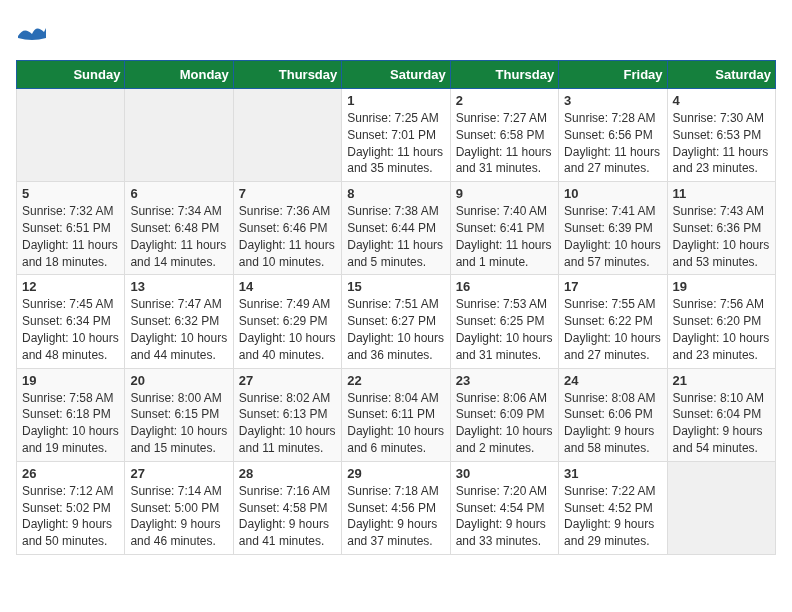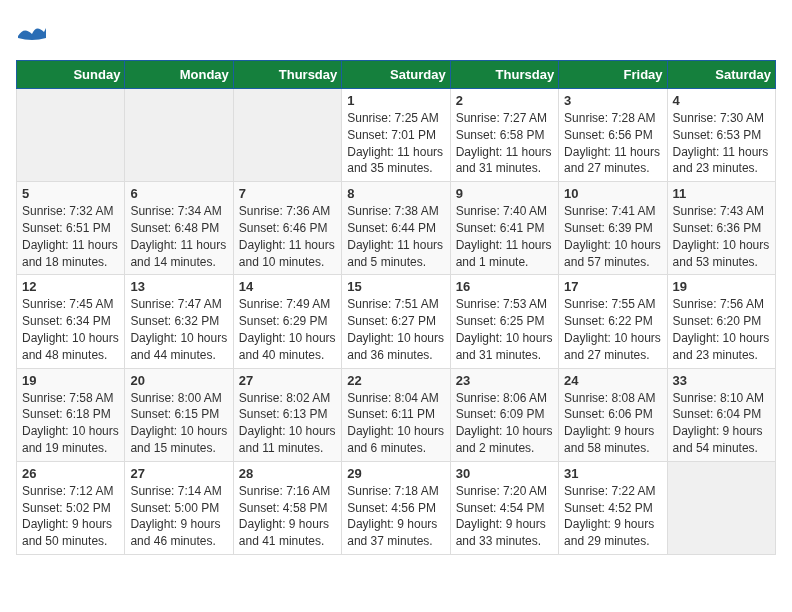--- a/index.html
+++ b/index.html
@@ -215,21 +215,21 @@
         </td>
         <td>
           <div class="day-number">23</div>
           <div class="day-info">Sunrise: 8:06 AM<br>Sunset: 6:09 PM<br>Daylight: 10 hours<br>and 2 minutes.</div>
         </td>
         <td>
           <div class="day-number">24</div>
           <div class="day-info">Sunrise: 8:08 AM<br>Sunset: 6:06 PM<br>Daylight: 9 hours<br>and 58 minutes.</div>
         </td>
         <td>
-          <div class="day-number">33</div>
+          <div class="day-number">21</div>
           <div class="day-info">Sunrise: 8:10 AM<br>Sunset: 6:04 PM<br>Daylight: 9 hours<br>and 54 minutes.</div>
         </td>
       </tr>
       <tr class="week-row">
         <td>
           <div class="day-number">26</div>
           <div class="day-info">Sunrise: 7:12 AM<br>Sunset: 5:02 PM<br>Daylight: 9 hours<br>and 50 minutes.</div>
         </td>
         <td>
           <div class="day-number">27</div>

